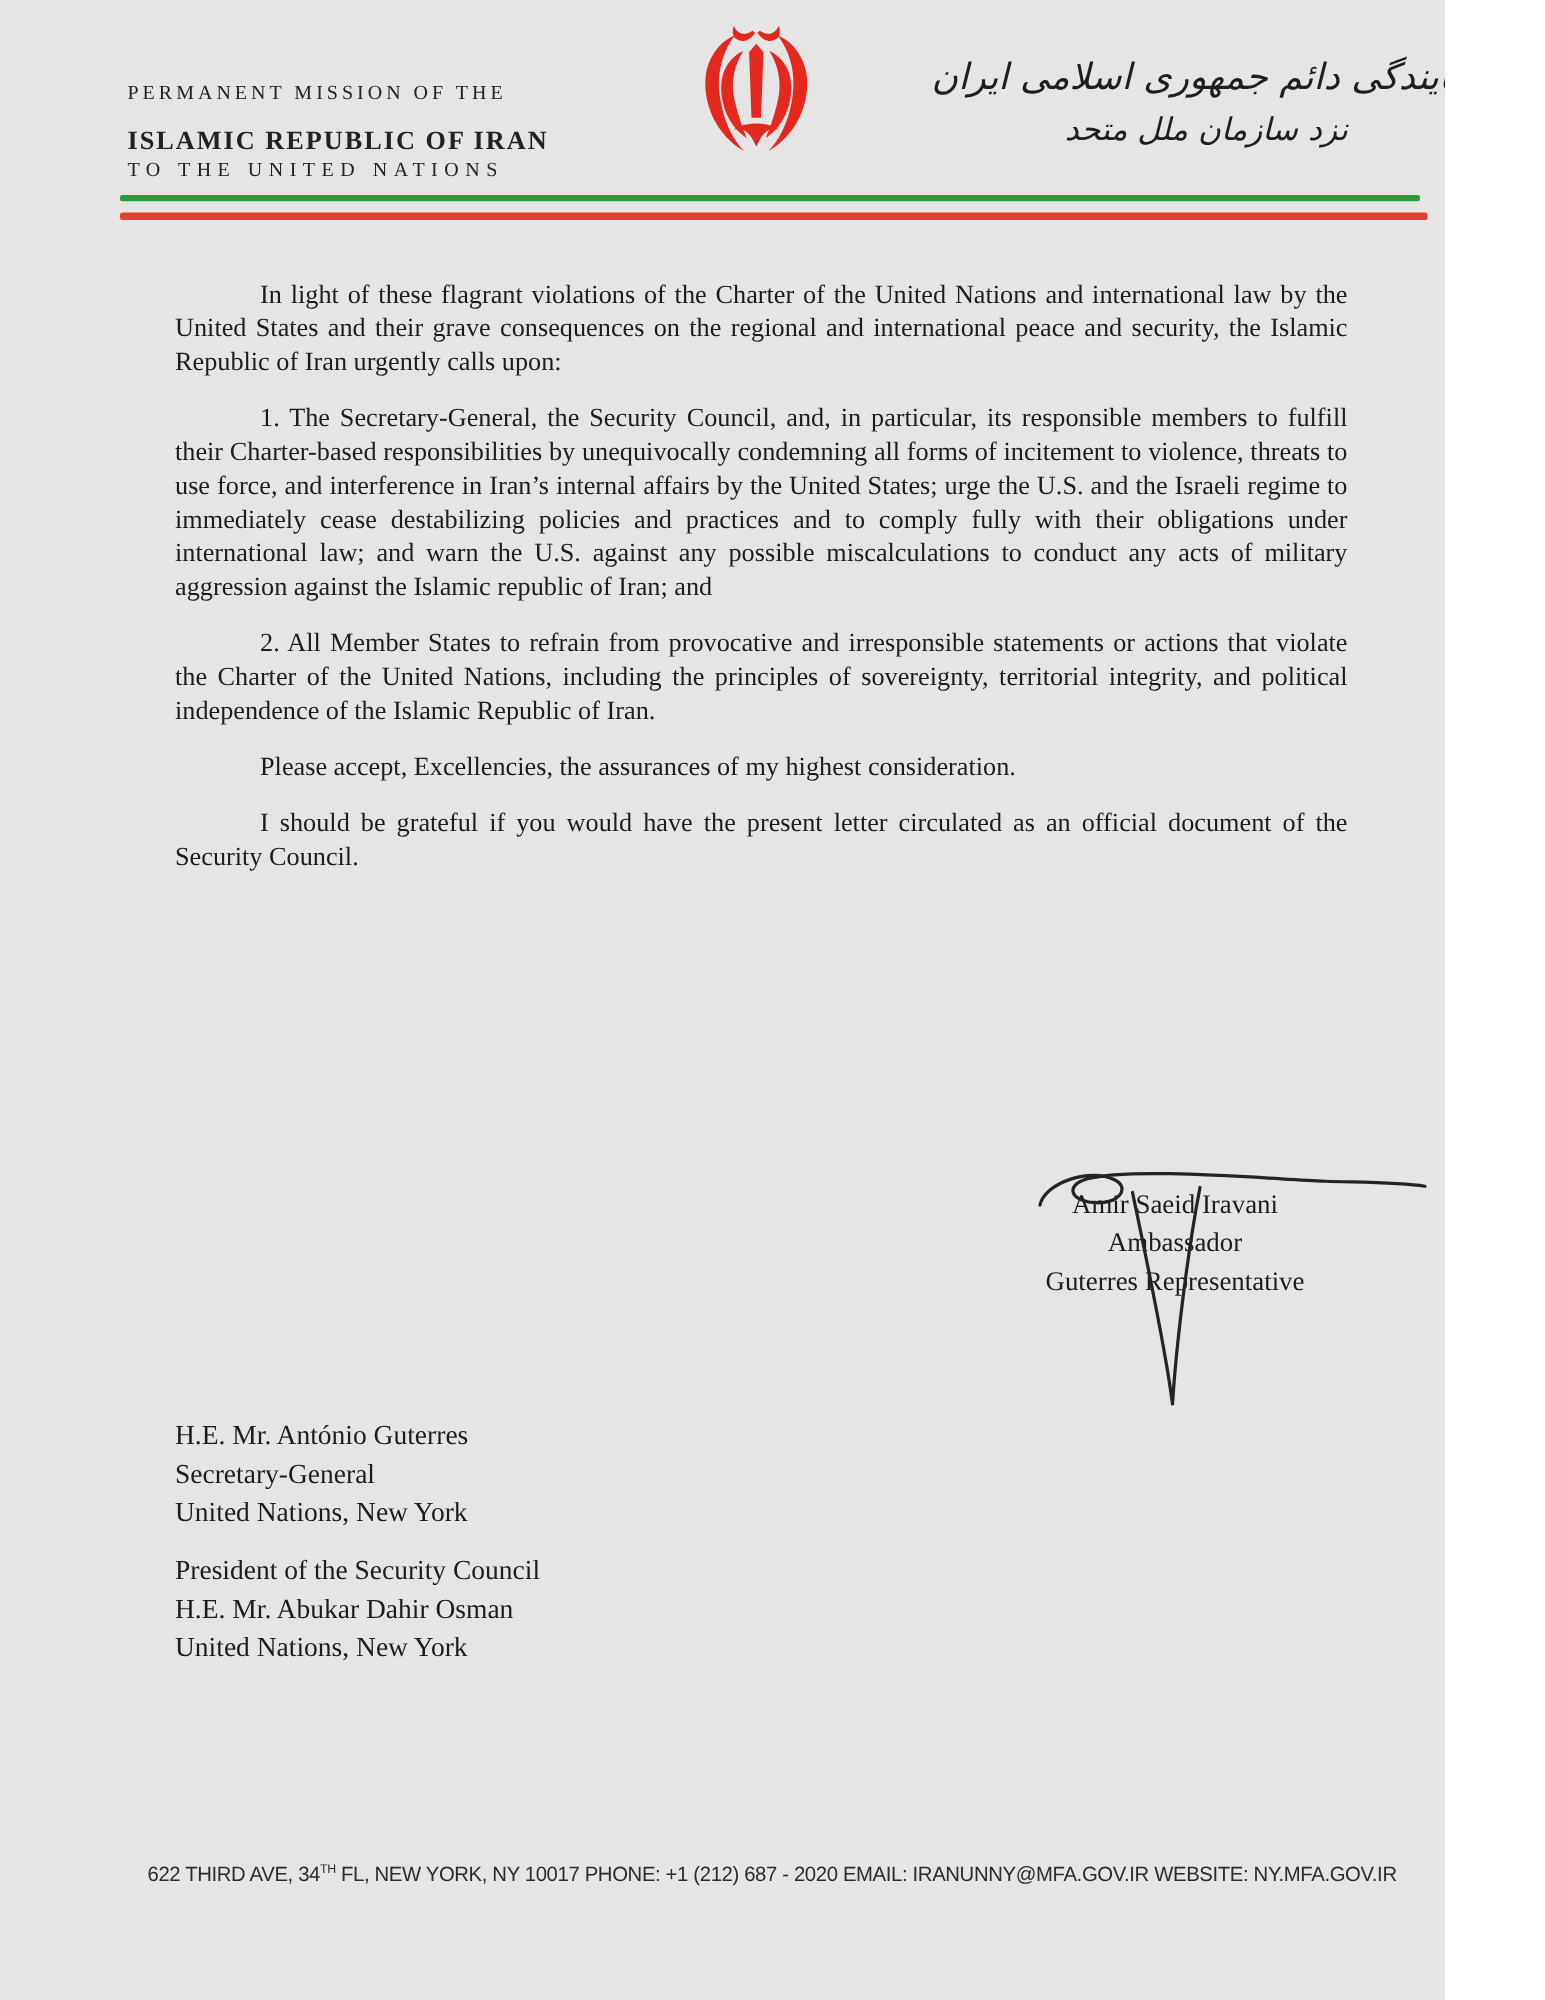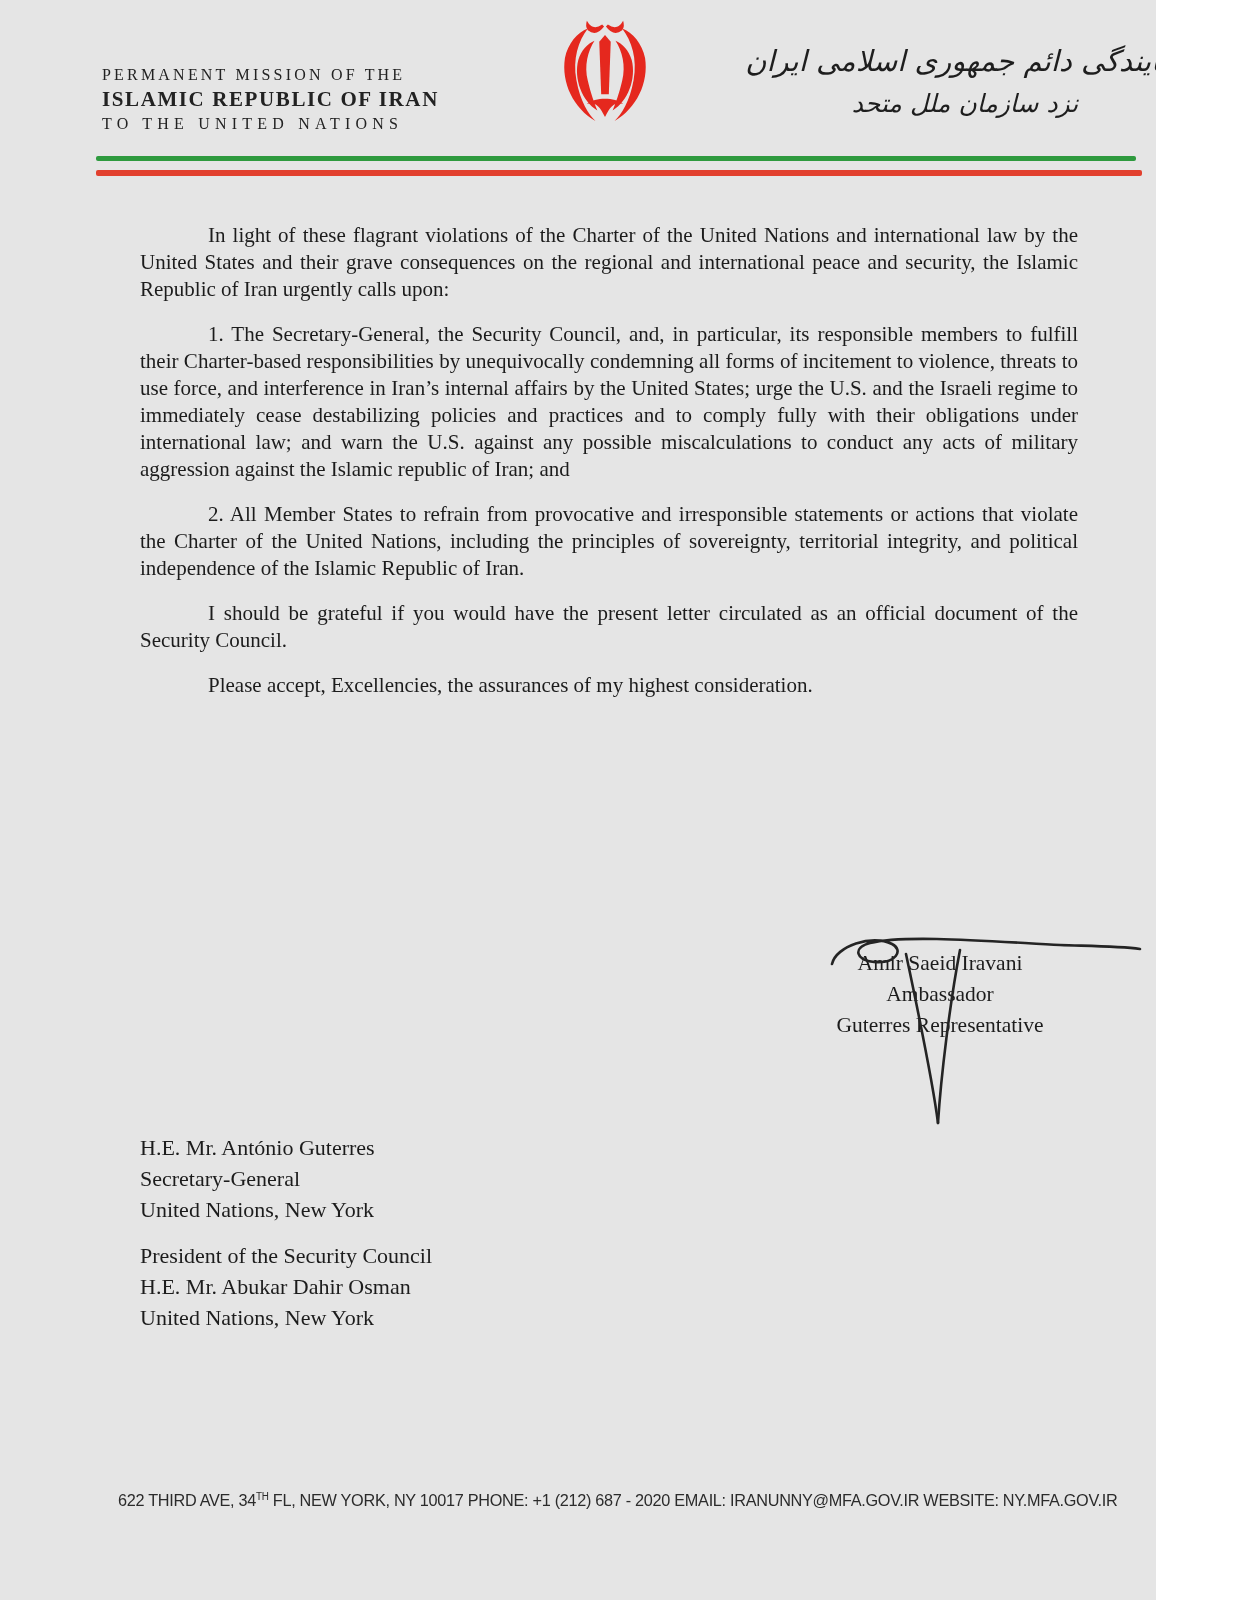--- a/index.html
+++ b/index.html
@@ -24,21 +24,21 @@
   }
   .mission-line1 {
     font-size: 16px;
     letter-spacing: 3.2px;
     font-weight: 500;
   }
   .mission-line2 {
     font-size: 21px;
     font-weight: bold;
     letter-spacing: 1.6px;
-    margin-top: 3px;
+    margin-top: 16px;
   }
   .mission-line3 {
     font-size: 16px;
     letter-spacing: 5.2px;
     margin-top: 3px;
     font-family: Liberation Serif, serif;
   }
   .emblem {
     position: absolute;
     left: 547px;
@@ -181,22 +181,22 @@
     <div class="farsi-line2">نزد سازمان ملل متحد</div>
   </div>
 
   <div class="rule-green"></div>
   <div class="rule-red"></div>
 
   <div class="letter-body">
     <p>In light of these flagrant violations of the Charter of the United Nations and international law by the United States and their grave consequences on the regional and international peace and security, the Islamic Republic of Iran urgently calls upon:</p>
     <p>1. The Secretary-General, the Security Council, and, in particular, its responsible members to fulfill their Charter-based responsibilities by unequivocally condemning all forms of incitement to violence, threats to use force, and interference in Iran’s internal affairs by the United States; urge the U.S. and the Israeli regime to immediately cease destabilizing policies and practices and to comply fully with their obligations under international law; and warn the U.S. against any possible miscalculations to conduct any acts of military aggression against the Islamic republic of Iran; and</p>
     <p>2. All Member States to refrain from provocative and irresponsible statements or actions that violate the Charter of the United Nations, including the principles of sovereignty, territorial integrity, and political independence of the Islamic Republic of Iran.</p>
+    <p>Please accept, Excellencies, the assurances of my highest consideration.</p>
     <p>I should be grateful if you would have the present letter circulated as an official document of the Security Council.</p>
-    <p>Please accept, Excellencies, the assurances of my highest consideration.</p>
   </div>
 
   <div class="signature-block">
     <div>Amir Saeid Iravani</div>
     <div>Ambassador</div>
     <div>Guterres Representative</div>
   </div>
 
   <svg class="signature-svg" viewBox="0 0 340 224" aria-hidden="true">
     <g fill="none" stroke="#242424" stroke-width="2.6" stroke-linecap="round">

